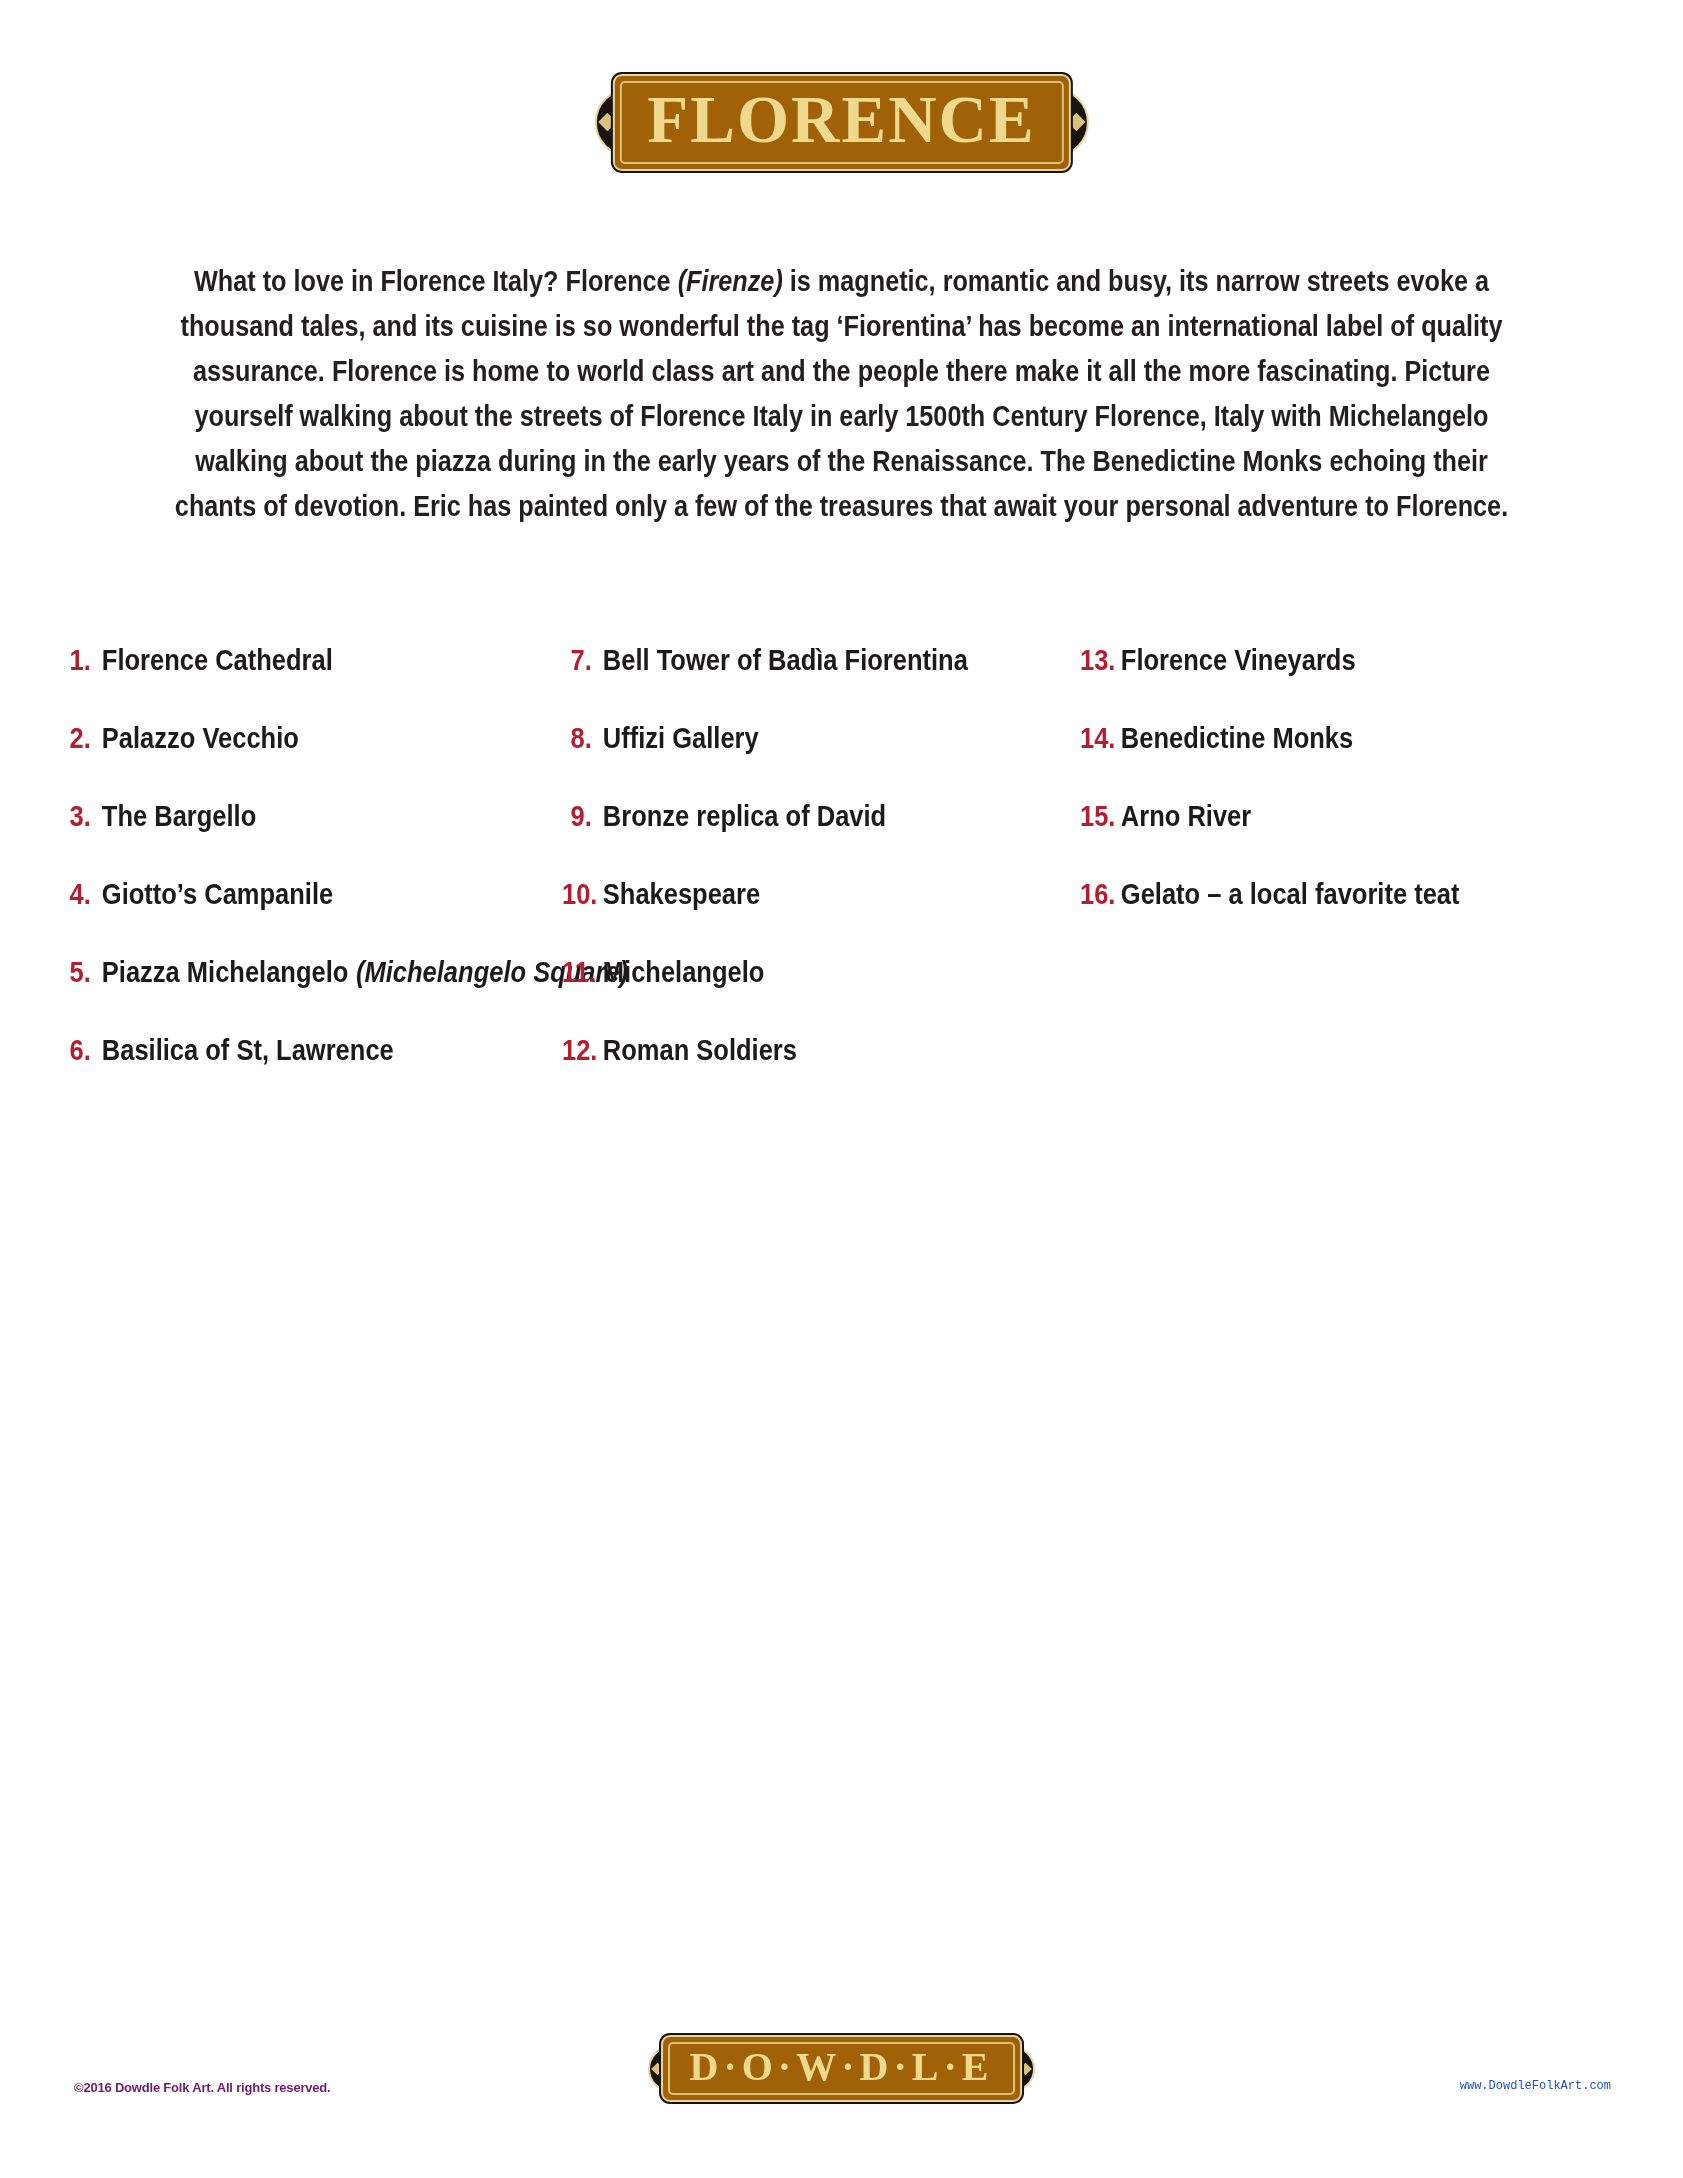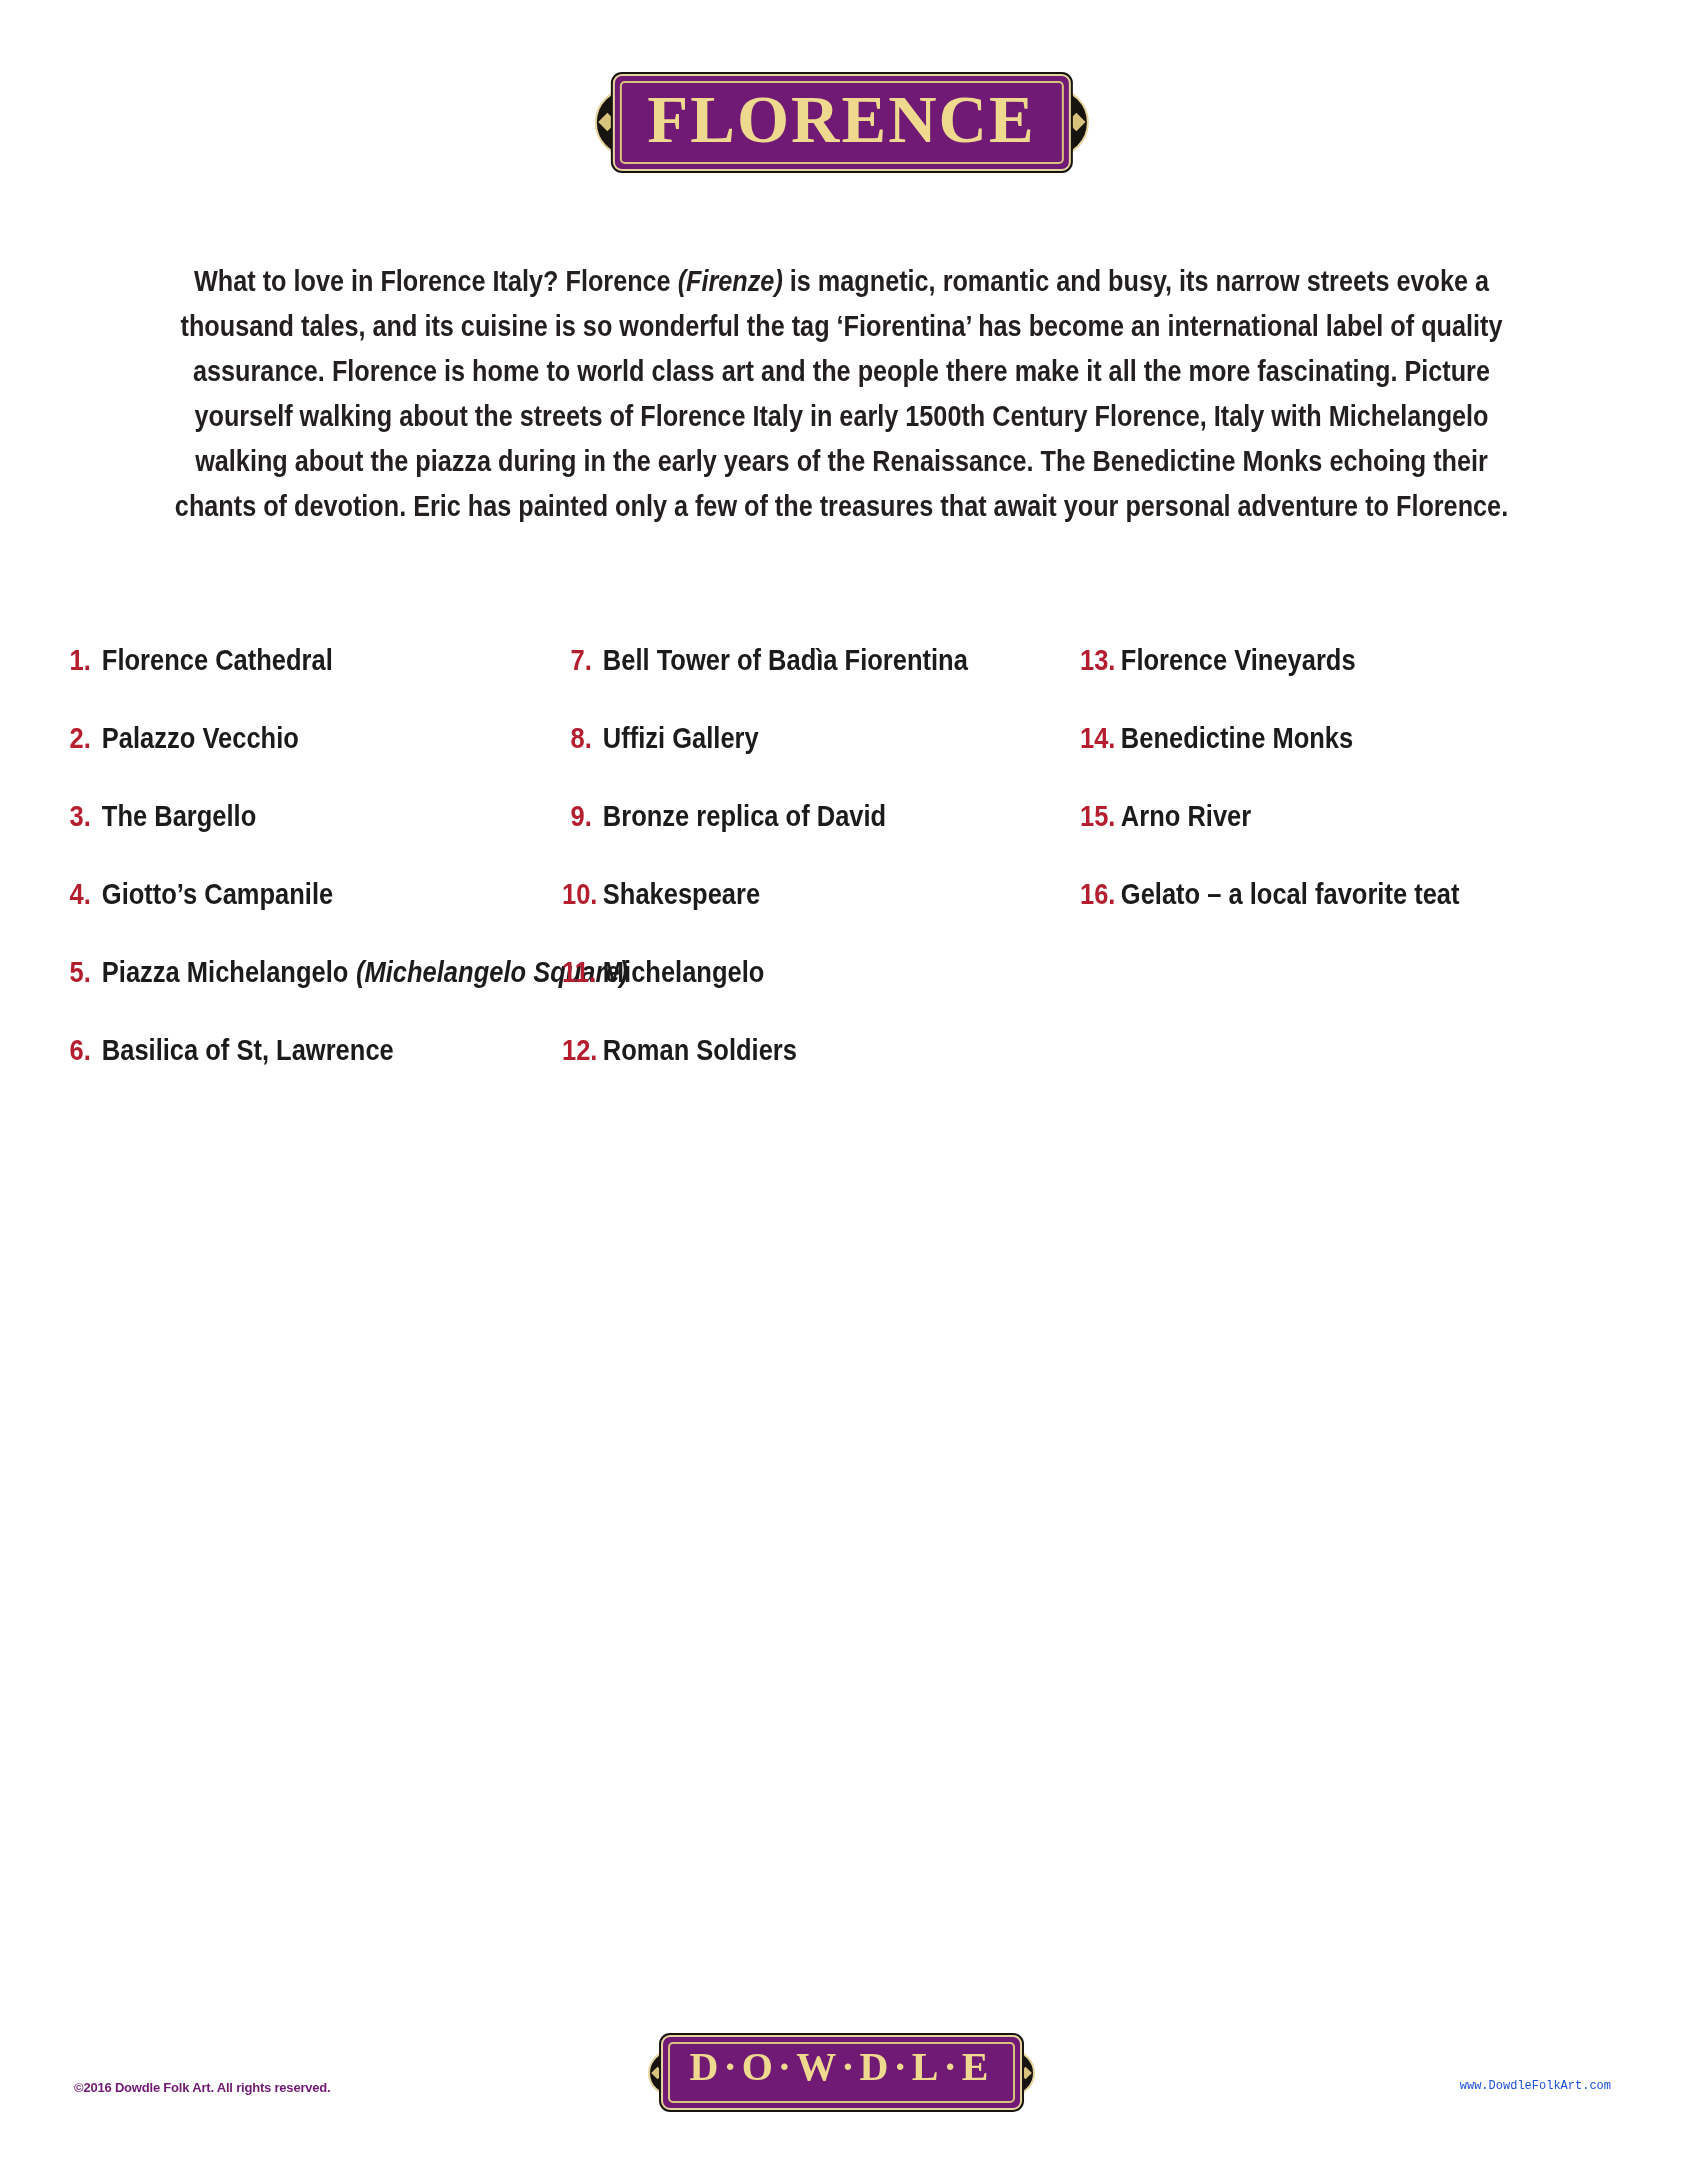--- a/index.html
+++ b/index.html
@@ -5,21 +5,21 @@
   * { margin:0; padding:0; box-sizing:border-box; }
   html,body { background:#ffffff; }
   .page {
     position:relative; width:1683px; height:2178px; background:#ffffff;
     overflow:hidden; font-family:"Liberation Sans", sans-serif; color:#231f20;
   }
 
   
   .plaque { position:absolute; left:50%; transform:translateX(-50%); }
   .plaque .bar {
-    position:relative; z-index:2; background:#701a75;
+    position:relative; z-index:2; background:#a16207;
     border:2px solid #e6d49e; border-radius:9px; padding:5px;
     box-shadow:0 0 0 2px #17130f;
   }
   .plaque .frame {
     border:2px solid #d9c27c; border-radius:5px; text-align:center;
   }
   .plaque .knob {
     position:absolute; z-index:1; top:50%; background:#17130f;
     border:2px solid #e6d49e; border-radius:50%;
   }
@@ -36,21 +36,21 @@
   .florence-plaque .frame { padding:0 26px 6px 26px; }
   .florence-plaque .plaque-text { font-size:67px; line-height:73px; letter-spacing:2px; }
   .florence-plaque .knob { width:69px; height:69px; margin-top:-35px; }
   .florence-plaque .knob.left  { left:-18px; }
   .florence-plaque .knob.right { right:-18px; }
   .florence-plaque .diamond { width:13px; height:13px; }
   .florence-plaque .knob.left  .diamond { left:4px; }
   .florence-plaque .knob.right .diamond { right:4px; }
 
   .dowdle-plaque { top:2035px; }
-  .dowdle-plaque .frame { padding:0 20px 11px 20px; }
+  .dowdle-plaque .frame { padding:0 20px 3px 20px; }
   .dowdle-plaque .plaque-text { font-size:40px; line-height:46px; letter-spacing:5px; }
   .dowdle-plaque .knob { width:46px; height:46px; margin-top:-23px; }
   .dowdle-plaque .knob.left  { left:-13px; }
   .dowdle-plaque .knob.right { right:-13px; }
   .dowdle-plaque .diamond { width:9px; height:9px; }
   .dowdle-plaque .knob.left  .diamond { left:3px; }
   .dowdle-plaque .knob.right .diamond { right:3px; }
 
   
   .intro {

